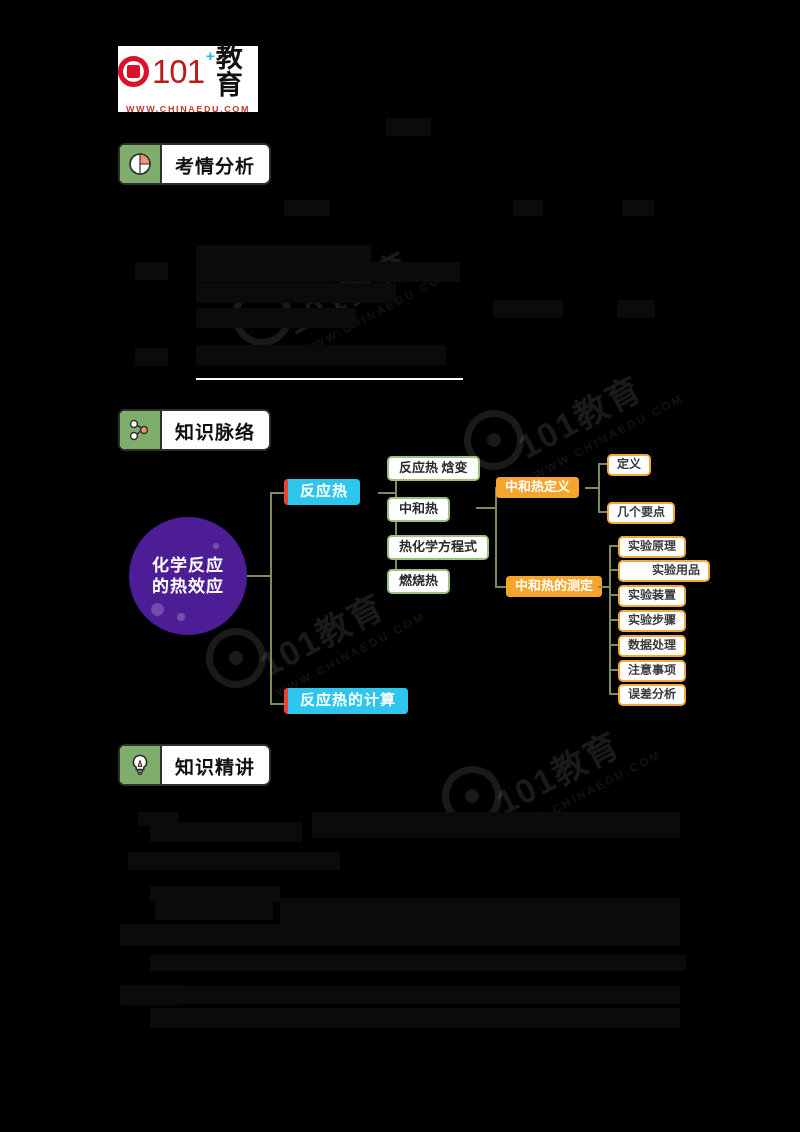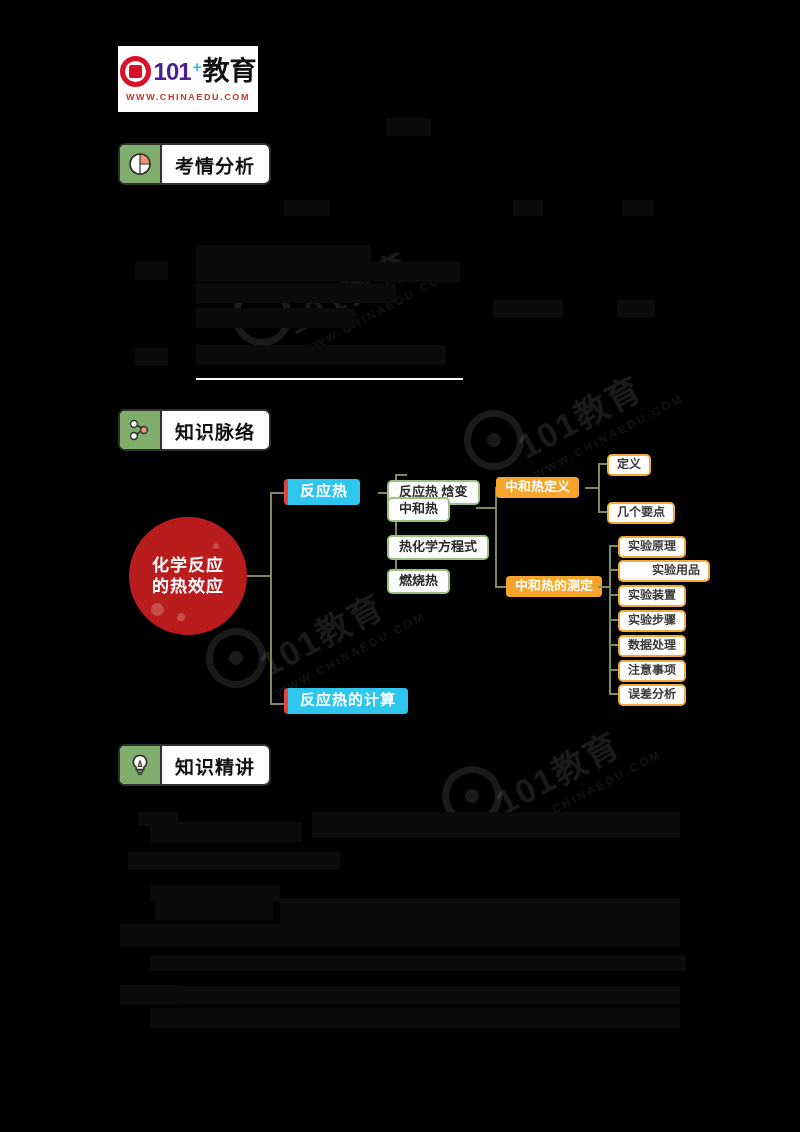--- a/index.html
+++ b/index.html
@@ -89,23 +89,23 @@
   }
   .logo-mark::after {
     content: "";
     position: absolute;
     left: 9px; top: 9px;
     width: 13px; height: 13px;
     background: #d8122a;
     border-radius: 2px;
   }
   .logo-101 {
-    font-size: 24px;
-    font-weight: bold;
-    color: #4c1d95;
+    font-size: 33px;
+    font-weight: normal;
+    color: #b91c1c;
     line-height: 1;
     letter-spacing: -1px;
   }
   .logo-cn {
     font-size: 27px;
     font-weight: bold;
     color: #111111;
     line-height: 1;
   }
   .logo-plus {
@@ -172,21 +172,21 @@
     background: #7f8c5a;
   }
   .conn.h { height: 2px; }
   .conn.v { width: 2px; }
 
   #core {
     position: absolute;
     left: 9px; top: 67px;
     width: 118px; height: 118px;
     border-radius: 50%;
-    background: #b91c1c;
+    background: #4c1d95;
     display: flex;
     flex-direction: column;
     align-items: center;
     justify-content: center;
     color: #ffffff;
     font-size: 17px;
     font-weight: bold;
     line-height: 1.25;
     letter-spacing: 1px;
     text-align: center;
@@ -355,21 +355,21 @@
 
     <div class="node-blue" style="left:164px; top:238px;">反应热的计算</div>
 
     <div class="conn h" style="left:258px; top:42px;  width:18px;"></div>
     <div class="conn v" style="left:275px; top:24px;  height:106px;"></div>
     <div class="conn h" style="left:275px; top:24px;  width:12px;"></div>
     <div class="conn h" style="left:275px; top:57px;  width:12px;"></div>
     <div class="conn h" style="left:275px; top:95px;  width:12px;"></div>
     <div class="conn h" style="left:275px; top:129px; width:12px;"></div>
 
-    <div class="node-green" style="left:267px; top:30px;">反应热  焓变</div>
+    <div class="node-green" style="left:267px; top:6px;">反应热  焓变</div>
     <div class="node-green" style="left:267px; top:47px;">中和热</div>
     <div class="node-green" style="left:267px; top:85px;">热化学方程式</div>
     <div class="node-green" style="left:267px; top:119px;">燃烧热</div>
 
     <div class="conn h" style="left:356px; top:57px;  width:20px;"></div>
     <div class="conn v" style="left:375px; top:37px;  height:100px;"></div>
     <div class="conn h" style="left:375px; top:37px;  width:12px;"></div>
     <div class="conn h" style="left:375px; top:136px; width:12px;"></div>
 
     <div class="node-orange-fill" style="left:376px; top:27px;">中和热定义</div>

